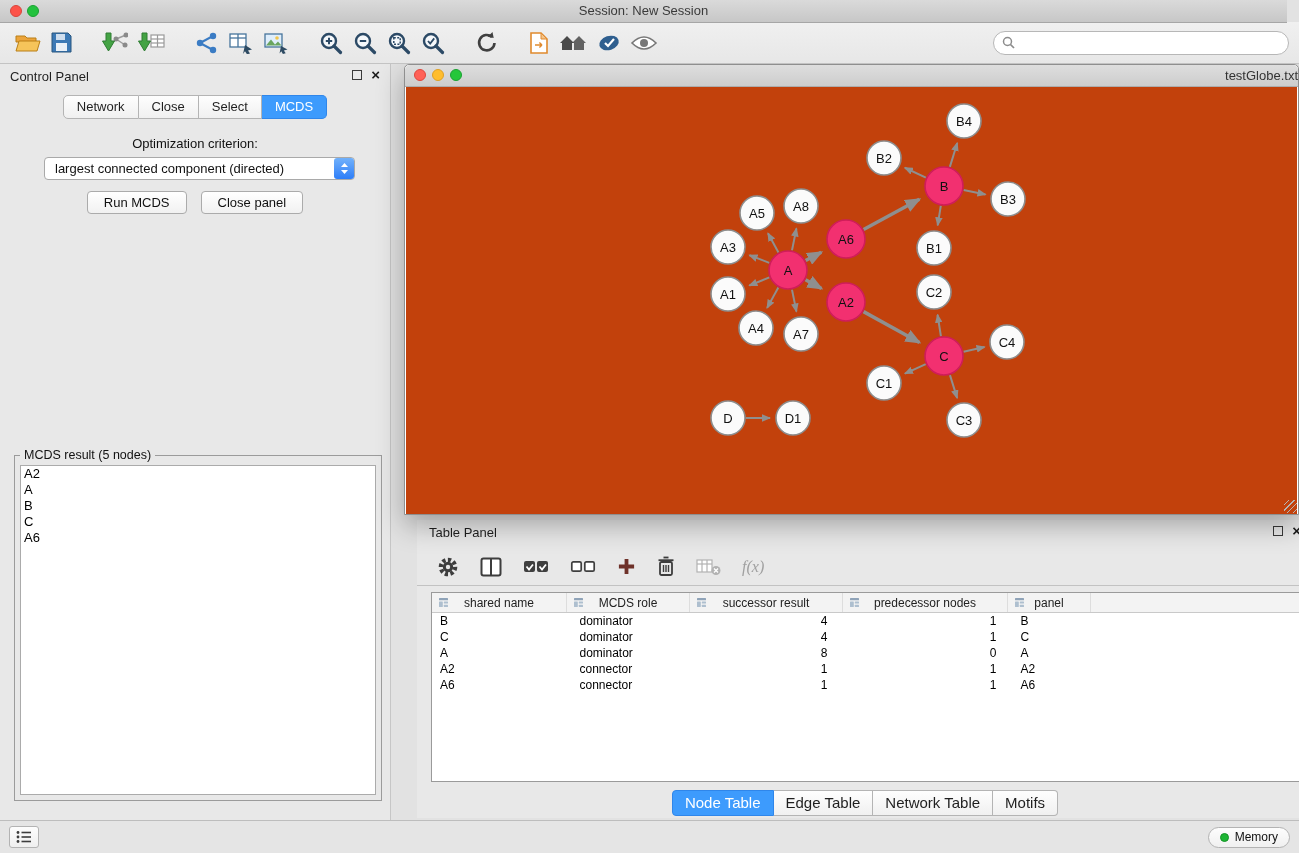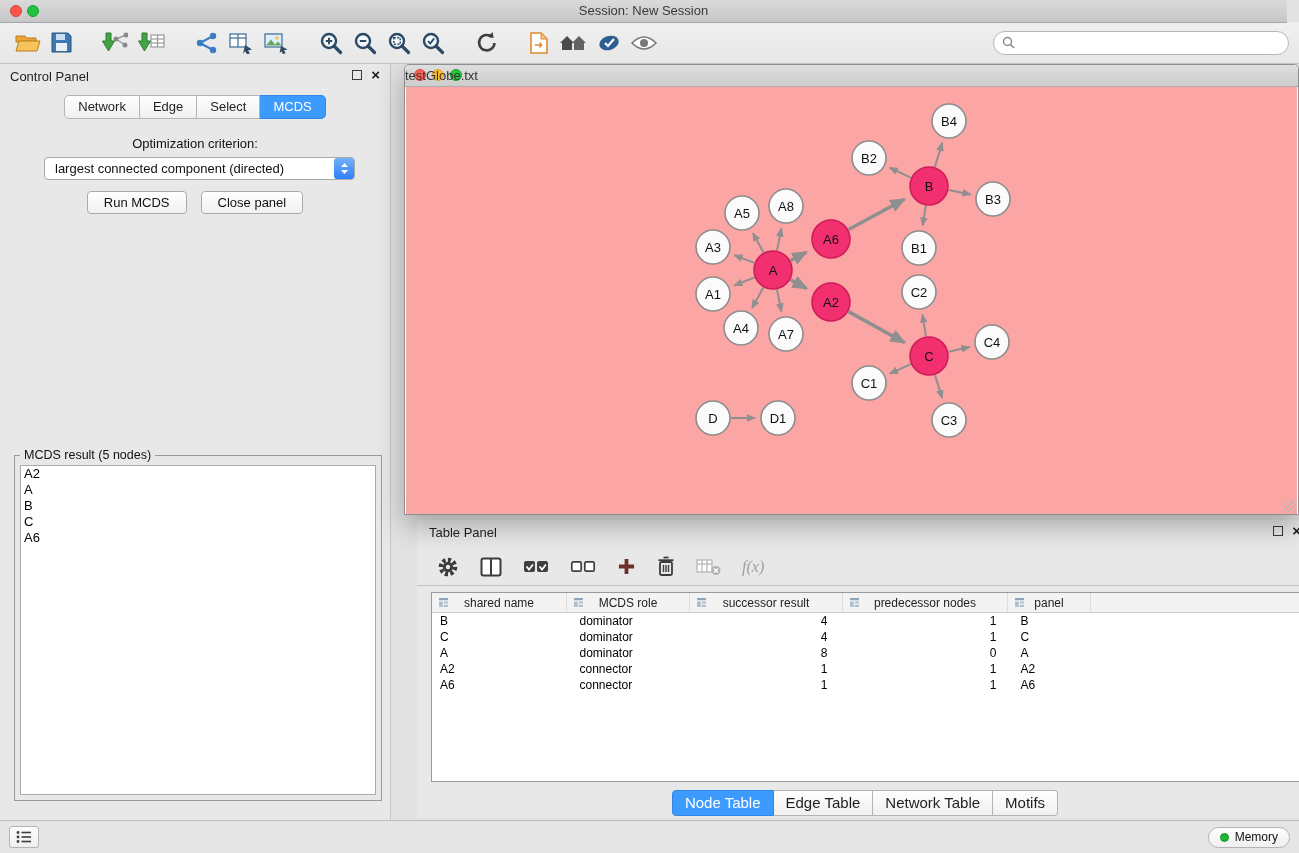--- a/index.html
+++ b/index.html
@@ -55,22 +55,22 @@
 
   
   .network-window{position:absolute;left:404px;top:64px;width:895px;height:451px;background:#fff;
     border:1px solid #8f8f8f;border-radius:5px 5px 0 0;box-shadow:0 10px 28px rgba(0,0,0,.3);box-sizing:border-box;z-index:10;}
   .inner-titlebar{height:21px;background:linear-gradient(#dedede,#cdcdcd);border-bottom:1px solid #adadad;
     border-radius:5px 5px 0 0;position:relative;}
   .itl{position:absolute;top:4px;width:12px;height:12px;border-radius:50%;box-sizing:border-box;}
   .itl-red{left:9px;background:#ff6157;border:1px solid #e0463d;}
   .itl-yellow{left:27px;background:#ffbd2d;border:1px solid #dfa023;}
   .itl-green{left:45px;background:#24c73a;border:1px solid #1aa132;}
-  .inner-title{position:absolute;top:3px;left:0;right:0;text-align:left;font-size:13px;color:#333;}
-  .net-canvas{position:absolute;top:22px;left:1px;right:1px;bottom:0;background:#fca5a5;overflow:hidden;}
+  .inner-title{position:absolute;top:3px;left:0;right:0;text-align:right;font-size:13px;color:#333;}
+  .net-canvas{position:absolute;top:22px;left:1px;right:1px;bottom:0;background:#c2410c;overflow:hidden;padding-left:15px;}
   .resize-corner{position:absolute;right:1px;bottom:1px;width:13px;height:13px;
     background:repeating-linear-gradient(135deg,transparent 0 3px,#b5b5b5 3px 4px);}
 
   
   .table-panel{position:absolute;left:417px;top:520px;width:896px;height:298px;background:#e8e8e8;box-sizing:border-box;}
   .tp-header{position:absolute;top:5px;left:12px;right:12px;height:18px;font-size:13px;color:#1f1f1f;}
   .tp-toolbar{position:absolute;top:28px;left:0;right:0;height:37px;display:flex;align-items:center;gap:21px;
     padding-left:20px;border-bottom:1px solid #c2c2c2;}
   .tp-tool{background:none;border:none;padding:0;display:flex;align-items:center;}
   .fx-label{font-size:16px;font-style:italic;color:#a0a0a0;font-family:"Liberation Serif","DejaVu Serif",serif;}
@@ -247,21 +247,21 @@
 <div class="control-panel">
   <div class="panel-header">
     <span>Control Panel</span>
     <span class="panel-header-icons">
       <span class="float-box"></span>
       <span class="close-x">×</span>
     </span>
   </div>
   <div class="ctabs" id="control-tabs">
       <div class="ctab">Network</div>
-      <div class="ctab">Edge</div>
+      <div class="ctab">Close</div>
       <div class="ctab">Select</div>
       <div class="ctab active">MCDS</div>
     </div>
   <div class="opt-label">Optimization criterion:</div>
   <div class="dropdown">
     <span class="dd-text">largest connected component (directed)</span>
     <span class="dd-btn">
       <svg width="9" height="13" viewBox="0 0 9 13">
           <path d="M4.5 1 L8 5 H1 z" fill="#fff"></path>
           <path d="M4.5 12 L1 8 H8 z" fill="#fff"></path>

